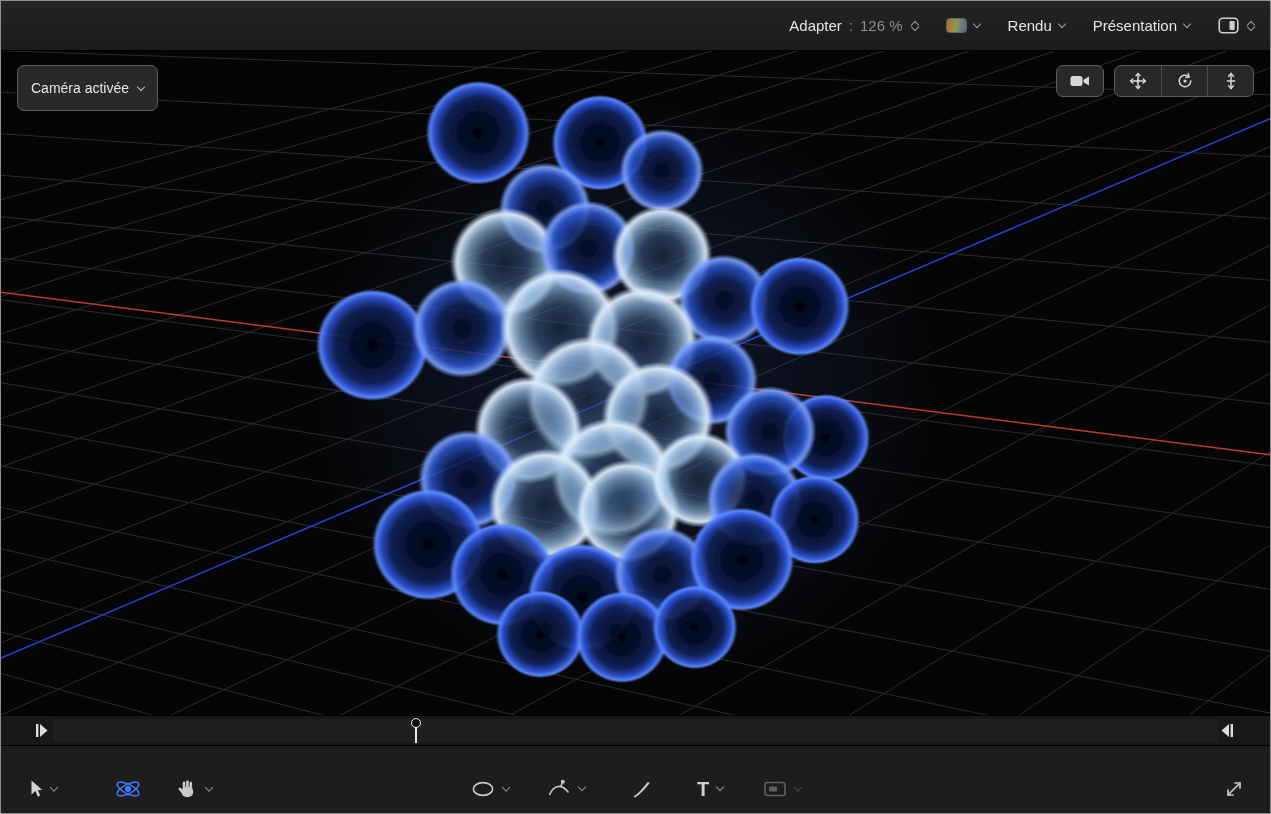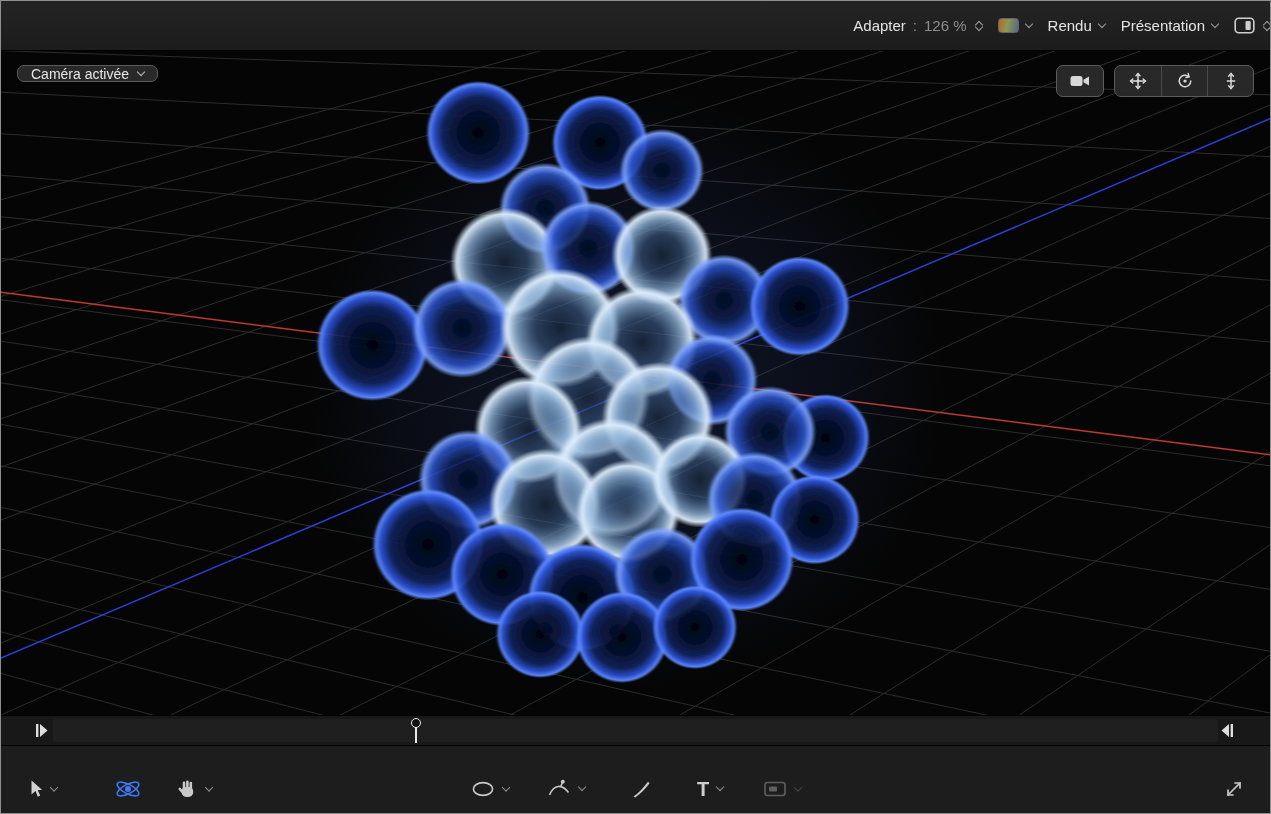--- a/index.html
+++ b/index.html
@@ -1,37 +1,37 @@
 <!DOCTYPE html>
 <html><head>
 <meta charset="utf-8">
 <style>
   *{margin:0;padding:0;box-sizing:border-box}
   html,body{width:1271px;height:814px;background:#000;font-family:"Liberation Sans",sans-serif;color:#ddd}
   .app{width:1271px;height:814px;background:#161616;border:1px solid #8f8f8f;display:flex;flex-direction:column;overflow:hidden}
 
   
   .topbar{flex:0 0 50px;background:linear-gradient(#242424,#1c1c1c);border-bottom:1px solid #000;
-          display:flex;align-items:center;justify-content:flex-end;gap:16px;}
+          display:flex;align-items:center;justify-content:flex-end;gap:28px;padding-right:16px}
   .tb-group{display:flex;align-items:center;gap:7px;font-size:15px;color:#e3e3e3;cursor:default}
   .dim{color:#8d8d8d}
   .chev{display:inline-block;width:6px;height:6px;border-right:1.6px solid #9e9e9e;border-bottom:1.6px solid #9e9e9e;
         transform:rotate(45deg);margin-top:-4px}
   .stepper{display:inline-flex;flex-direction:column;align-items:center;margin-left:2px}
   .stepper i{display:block;width:6px;height:6px;border-right:1.6px solid #9e9e9e;border-bottom:1.6px solid #9e9e9e}
   .stepper .up{transform:rotate(-135deg);margin-bottom:-2px}
   .stepper .down{transform:rotate(45deg);margin-top:-2px}
   .colorwell{width:21px;height:15px;border-radius:3.5px;border:1px solid #666;
              background:linear-gradient(100deg,#b8652a 0%,#8a9a50 45%,#58648f 100%)}
   .layout-ico{display:flex;align-items:center}
 
   
   .canvas{position:relative;flex:1;background:#050505;overflow:hidden}
   .scene{position:absolute;left:0;top:0;width:100%;height:100%}
-  .cam-pill{position:absolute;left:16px;top:14px;height:17px;padding:0 13px;display:flex;align-items:center;gap:9px;
+  .cam-pill{position:absolute;left:16px;top:14px;height:46px;padding:0 13px;display:flex;align-items:center;gap:9px;
             background:rgba(44,44,44,.94);border:1px solid #5c5c5c;border-radius:7px;color:#e6e6e6;font-size:14px}
   .cam-pill .chev{border-color:#bdbdbd;margin-top:-3px}
   .cam-tools{position:absolute;right:16px;top:14px;display:flex;gap:10px}
   .ct-group{display:flex;background:rgba(42,42,42,.94);border:1px solid #5c5c5c;border-radius:7px;overflow:hidden}
   .ct-btn{width:46px;height:30px;display:flex;align-items:center;justify-content:center;border-left:1px solid #4b4b4b}
   .ct-btn:first-child{border-left:none}
 
   
   .timeline{flex:0 0 30px;background:#181818;border-top:1px solid #000;position:relative}
   .tl-track{position:absolute;left:52px;right:52px;top:3px;bottom:3px;background:#1f1f1f;border-radius:2px}

